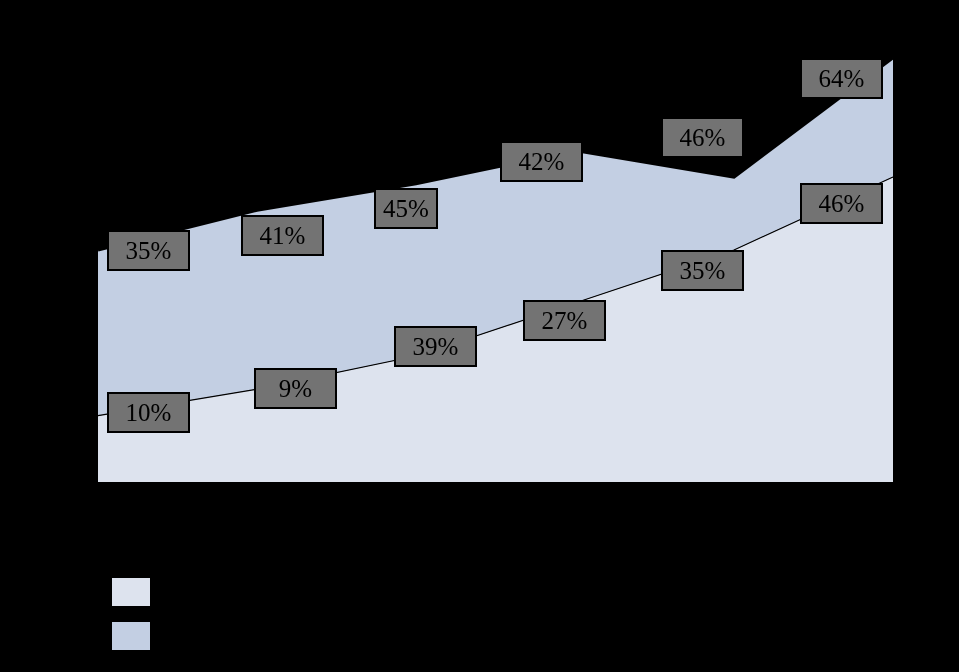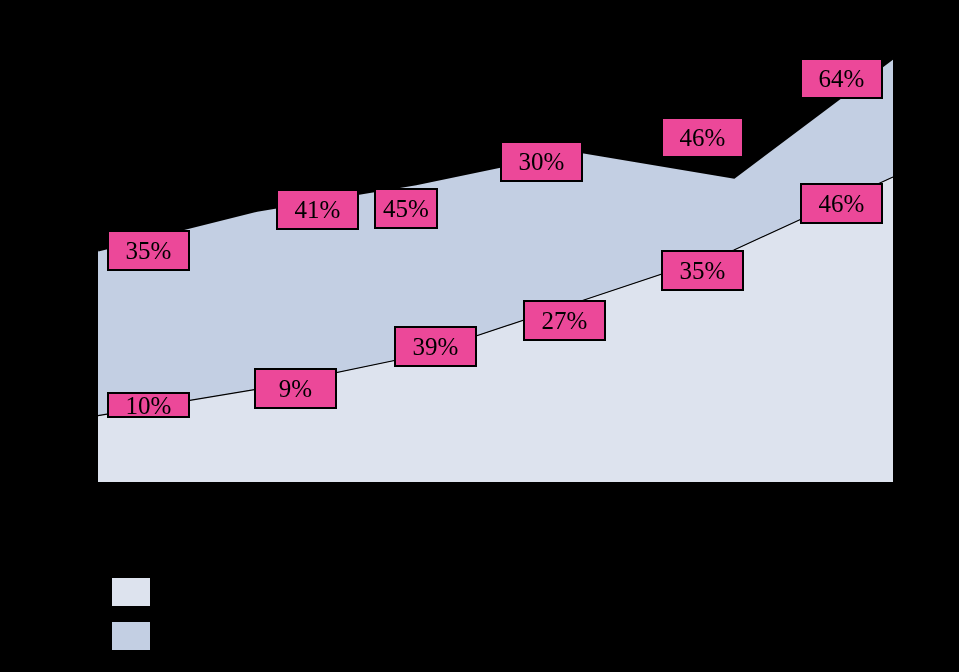--- a/index.html
+++ b/index.html
@@ -23,21 +23,21 @@
   #plot-svg {
     position: absolute;
     left: 0;
     top: 0;
     width: 959px;
     height: 672px;
     display: block;
   }
   .data-label {
     position: absolute;
-    background: #ec4899;
+    background: #737373;
     border: 2px solid #000000;
     color: #000000;
     font-family: "Liberation Serif", "DejaVu Serif", serif;
     font-size: 25px;
     line-height: 1;
     display: flex;
     align-items: center;
     justify-content: center;
     box-sizing: border-box;
     letter-spacing: 0px;
@@ -68,28 +68,28 @@
         <polygon points="98,249.95000000000002 257,210.17000000000002 416,183.64999999999998 575,150.5 734,177.01999999999998 893,57.68000000000001 893,177.01999999999998 734,249.95000000000002 575,302.99 416,356.03 257,389.18 98,415.7" fill="#c3cfe3"></polygon>
       </g>
     <g id="lines">
         <polyline points="98,415.7 257,389.18 416,356.03 575,302.99 734,249.95000000000002 893,177.01999999999998" fill="none" stroke="#000000" stroke-width="1.2"></polyline>
         <polyline points="98,249.95000000000002 257,210.17000000000002 416,183.64999999999998 575,150.5 734,177.01999999999998 893,57.68000000000001" fill="none" stroke="#000000" stroke-width="3.2"></polyline>
       </g>
   </svg>
 
   <div id="upper-labels">
       <div class="data-label" style="left: 107px; top: 230px; width: 83px; height: 41px;">35%</div>
-      <div class="data-label" style="left: 241px; top: 189px; width: 83px; height: 41px; margin-left: 35px;">41%</div>
+      <div class="data-label" style="left: 241px; top: 215px; width: 83px; height: 41px;">41%</div>
       <div class="data-label" style="left: 374px; top: 188px; width: 64px; height: 41px;">45%</div>
-      <div class="data-label" style="left: 500px; top: 141px; width: 83px; height: 41px;">30%</div>
+      <div class="data-label" style="left: 500px; top: 141px; width: 83px; height: 41px;">42%</div>
       <div class="data-label" style="left: 661px; top: 117px; width: 83px; height: 41px;">46%</div>
       <div class="data-label" style="left: 800px; top: 58px; width: 83px; height: 41px;">64%</div>
     </div>
   <div id="lower-labels">
-      <div class="data-label" style="left: 107px; top: 392px; width: 83px; height: 26px;">10%</div>
+      <div class="data-label" style="left: 107px; top: 392px; width: 83px; height: 41px;">10%</div>
       <div class="data-label" style="left: 254px; top: 368px; width: 83px; height: 41px;">9%</div>
       <div class="data-label" style="left: 394px; top: 326px; width: 83px; height: 41px;">39%</div>
       <div class="data-label" style="left: 523px; top: 300px; width: 83px; height: 41px;">27%</div>
       <div class="data-label" style="left: 661px; top: 250px; width: 83px; height: 41px;">35%</div>
       <div class="data-label" style="left: 800px; top: 183px; width: 83px; height: 41px;">46%</div>
     </div>
 
   <div id="legend">
     <div class="legend-swatch" id="sw0" style="left: 112px; top: 578px; background: rgb(221, 227, 238);"></div>
     <div class="legend-text" id="lt0" style="left: 162px; top: 583px;"></div>

